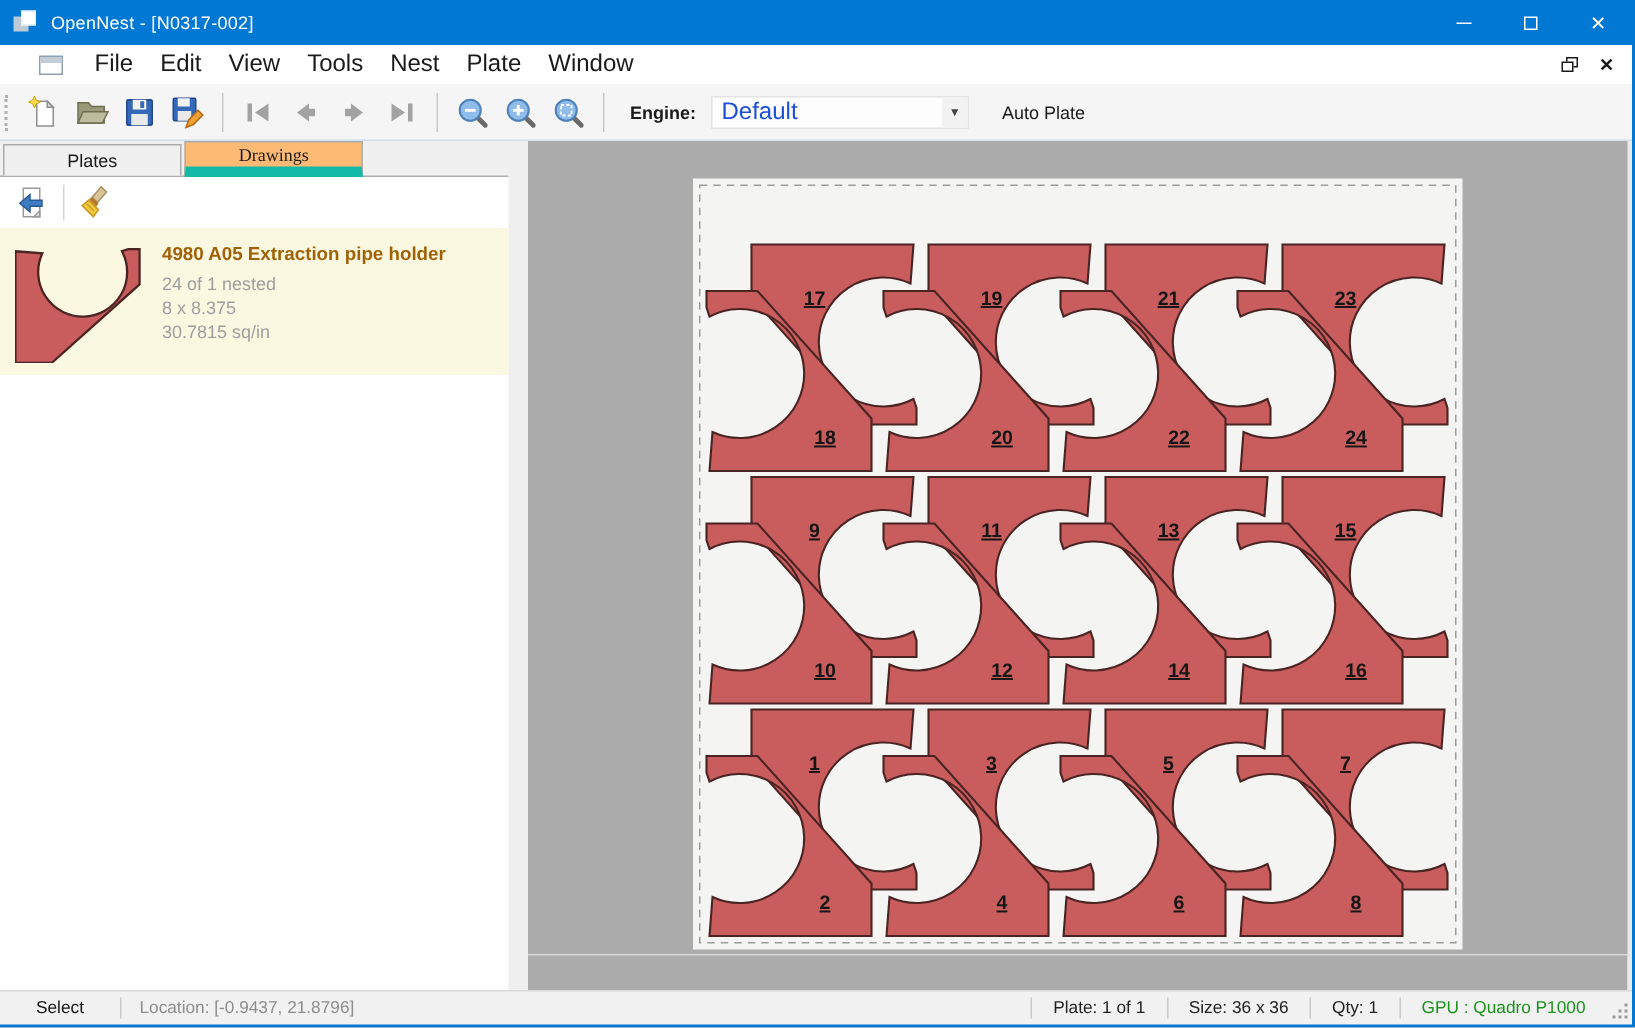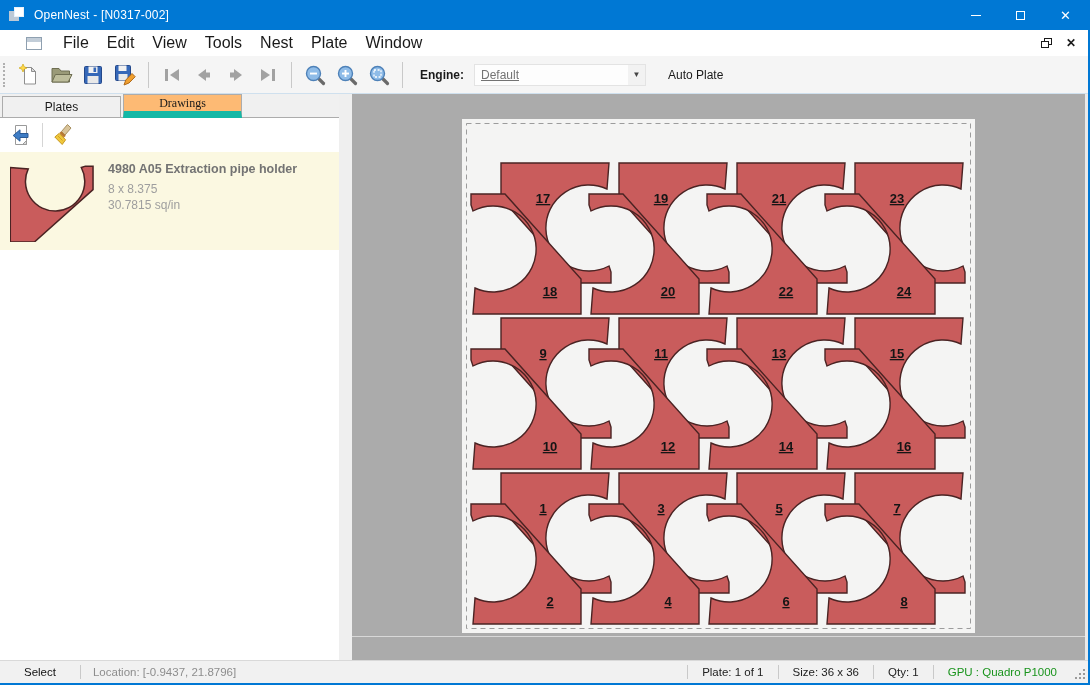--- a/index.html
+++ b/index.html
@@ -30,38 +30,38 @@
   .mdi-restore .front { position:absolute; left:0; top:3px; width:8px; height:7px; border:1.5px solid #1a1a1a; background:#fff; }
   .mdi-close { font-size:12px; font-weight:bold; color:#1a1a1a; line-height:1; }
 
   
   .toolbar { height:38px; background:#f5f5f5; border-bottom:1px solid #cfe0ee; display:flex; align-items:center; gap:4px; padding-left:3px; flex:0 0 auto; }
   .grip { width:4px; height:24px; border-left:2px dotted #b0b0b0; margin-right:4px; }
   .tbtn { width:28px; height:28px; display:flex; align-items:center; justify-content:center; }
   .tsep { width:1px; height:26px; background:#c9c9c9; margin:0 5px; }
   .engine-label { font-weight:bold; font-size:12px; margin:0 6px 0 8px; }
   .combo { display:flex; align-items:center; height:22px; width:172px; background:#fdfdfd; border:1px solid #e3e3e3; }
-  .combo .combo-value { flex:1; padding-left:6px; font-size:12px; color:#737373;text-decoration:underline; }
+  .combo .combo-value { flex:1; padding-left:6px; font-size:16px; color:#1d4ed8; }
   .combo .combo-arrow { width:17px; height:20px; display:flex; align-items:center; justify-content:center; background:#f2f2f2; color:#444; font-size:8px; }
   .autonest { margin-left:12px; font-size:12px; padding:4px 6px; }
 
   
   .main { flex:1; display:flex; min-height:0; }
   .leftcol { width:339px; display:flex; flex-direction:column; flex:0 0 auto; }
   .tabstrip { height:24px; background:#f0f0f0; display:flex; align-items:flex-end; border-bottom:1px solid #acacac; }
   .tab { width:119px; height:21px; display:flex; align-items:center; justify-content:center; font-size:12px; background:#f0f0f0; border:1px solid #acacac; border-bottom:none; margin-left:2px; }
   .tab.active { height:24px; background:#fdba74; margin-bottom:-1px; border-bottom:7px solid #14b8a6;font-family:Liberation Serif, serif; }
   .panel { flex:1; background:#ffffff; display:flex; flex-direction:column; }
   .panel-toolbar { height:34px; display:flex; align-items:center; gap:4px; padding-left:6px; background:#fff; }
   .ptbtn { width:28px; height:28px; display:flex; align-items:center; justify-content:center; }
   .psep { width:1px; height:24px; background:#d5d5d5; margin:0 4px; }
   .drawing-item { display:flex; gap:14px; padding:8px 10px; min-height:90px; align-items:flex-start; }
   .thumb { flex:0 0 auto; margin-top:2px; }
   .item-text { display:flex; flex-direction:column; padding-top:2px; }
-  .item-title { font-size:12.5px; font-weight:bold; color:#737373; margin-bottom:5px; }
+  .item-title { font-size:12.5px; font-weight:bold; color:#a16207; margin-bottom:5px; }
   .item-meta { font-size:12px; color:#9e9e9e; line-height:16px; }
 
   .splitter { width:13px; background:#efefef; flex:0 0 auto; }
   .canvas-col { flex:1; display:flex; flex-direction:column; min-width:0; }
   .canvas-view { flex:1; background:#ababab; position:relative; overflow:hidden; }
   .canvas-view svg { display:block; }
   .canvas-strip { height:24px; background:#ababab; border-top:1px solid #d8d8d8; }
   .right-sliver { width:3px; background:#eaeaea; flex:0 0 auto; }
   svg text { font-family:"Liberation Sans", sans-serif; }
 
@@ -243,20 +243,21 @@
               <path d="M5 13l4.5 4.5M7.5 11.5l4 4" stroke="#c89820" stroke-width="0.8" fill="none"></path>
             </svg>
           </span>
         </div>
         <div class="drawing-item" style="background: rgb(251, 248, 225);">
           <svg class="thumb" width="84" height="80" viewBox="0 0 121 116">
               <path d="M8,121 L116,121 L116,86 L40,1 L6,1 L6,12 L8,18 A43,43 0 1 1 10,95 Z" transform="rotate(90) translate(0,-121)" fill="#c95c5c" stroke="#4a2323" stroke-width="2.2"></path>
             </svg>
           <div class="item-text">
             <div class="item-title">4980 A05 Extraction pipe holder</div>
+            <div class="item-meta">24 of 1 nested</div>
             <div class="item-meta">8 x 8.375</div>
             <div class="item-meta">30.7815 sq/in</div>
           </div>
         </div>
       </div>
     </div>
 
     <div class="splitter"></div>
 
     <div class="canvas-col">

